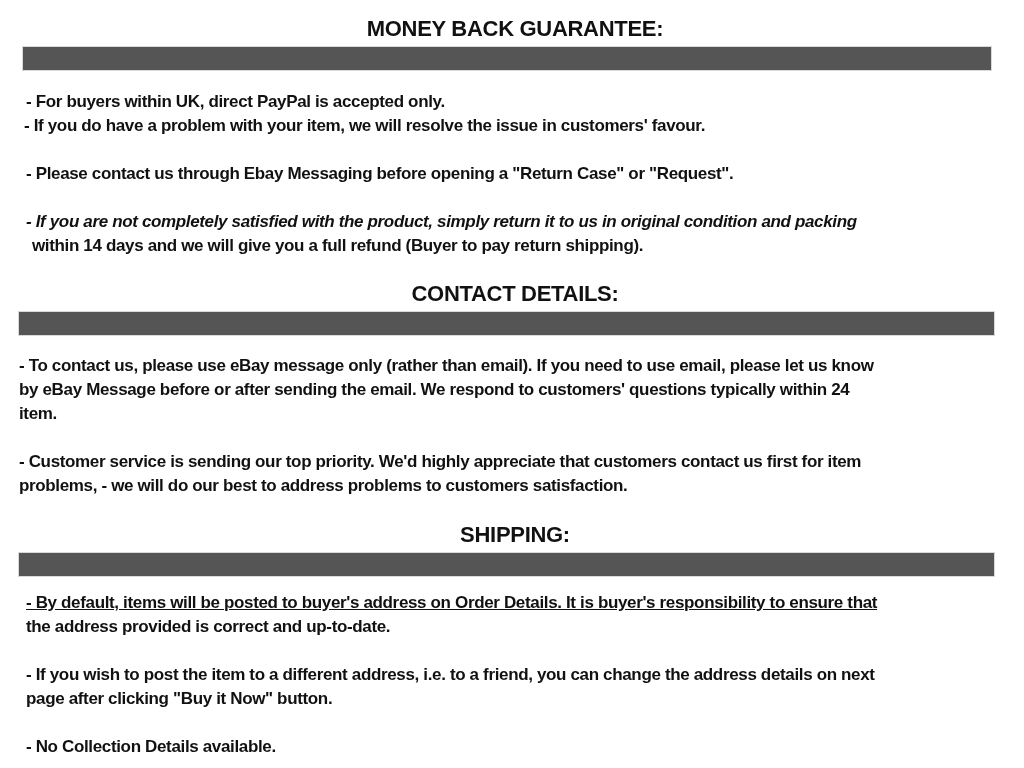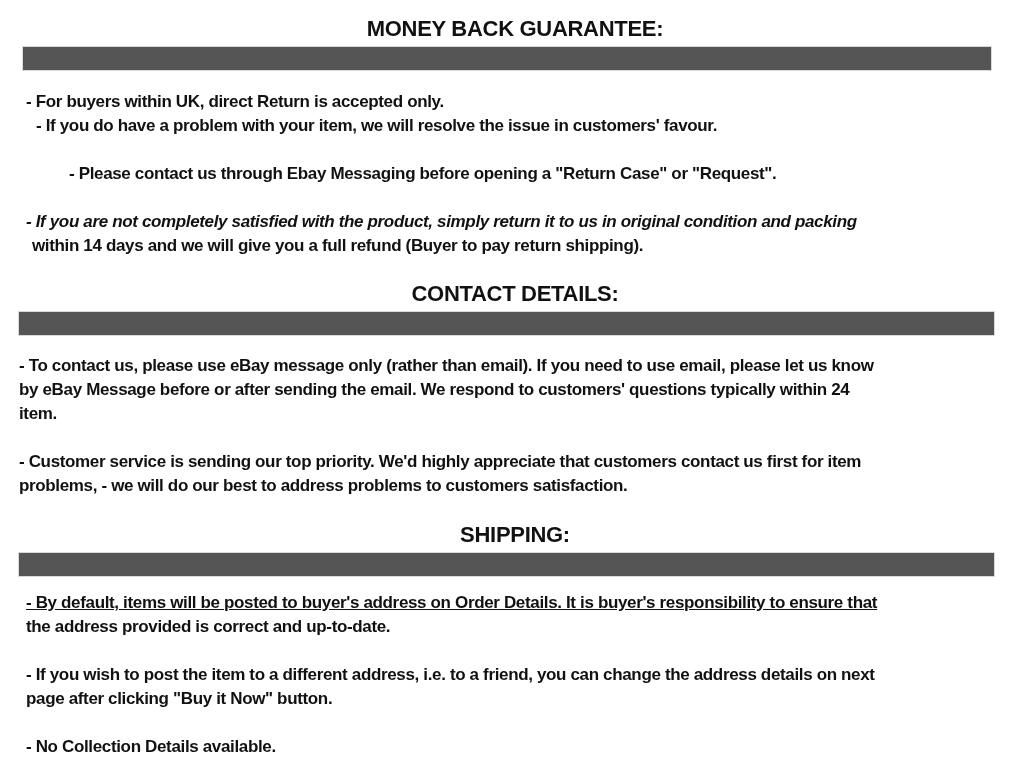--- a/index.html
+++ b/index.html
@@ -18,23 +18,23 @@
   .para {
     position: absolute; font-size: 17px; font-weight: bold; line-height: 24px;
     letter-spacing: -0.35px; white-space: nowrap;
   }
 </style>
 </head>
 <body>
 
 <div class="heading" style="top:16px;">MONEY BACK GUARANTEE:</div>
 <div class="bar" style="top:46px;left:22px;width:970px;"></div>
-<div class="para" style="top:90px;left:26px;">- For buyers within UK, direct Return is accepted only.</div>
-<div class="para" style="top:114px;left:36px;">- If you do have a problem with your item, we will resolve the issue in customers' favour.</div>
-<div class="para" style="top:162px;left:26px;margin-left:43px;">- Please contact us through Ebay Messaging before opening a "Return Case" or "Request".</div>
+<div class="para" style="top:90px;left:26px;">- For buyers within UK, direct PayPal is accepted only.</div>
+<div class="para" style="top:114px;left:24px;">- If you do have a problem with your item, we will resolve the issue in customers' favour.</div>
+<div class="para" style="top:162px;left:26px;">- Please contact us through Ebay Messaging before opening a "Return Case" or "Request".</div>
 <div class="para" style="top:210px;left:26px;font-style:italic;">- If you are not completely satisfied with the product, simply return it to us in original condition and packing</div>
 <div class="para" style="top:234px;left:32px;">within 14 days and we will give you a full refund (Buyer to pay return shipping).</div>
 
 <div class="heading" style="top:281px;">CONTACT DETAILS:</div>
 <div class="bar" style="top:311px;left:18px;width:977px;"></div>
 <div class="para" style="top:354px;left:19px;">- To contact us, please use eBay message only (rather than email). If you need to use email, please let us know</div>
 <div class="para" style="top:378px;left:19px;text-align:center;">by eBay Message before or after sending the email. We respond to customers' questions typically within 24</div>
 <div class="para" style="top:402px;left:19px;">item.</div>
 <div class="para" style="top:450px;left:19px;">- Customer service is sending our top priority. We'd highly appreciate that customers contact us first for item</div>
 <div class="para" style="top:474px;left:19px;">problems, - we will do our best to address problems to customers satisfaction.</div>

